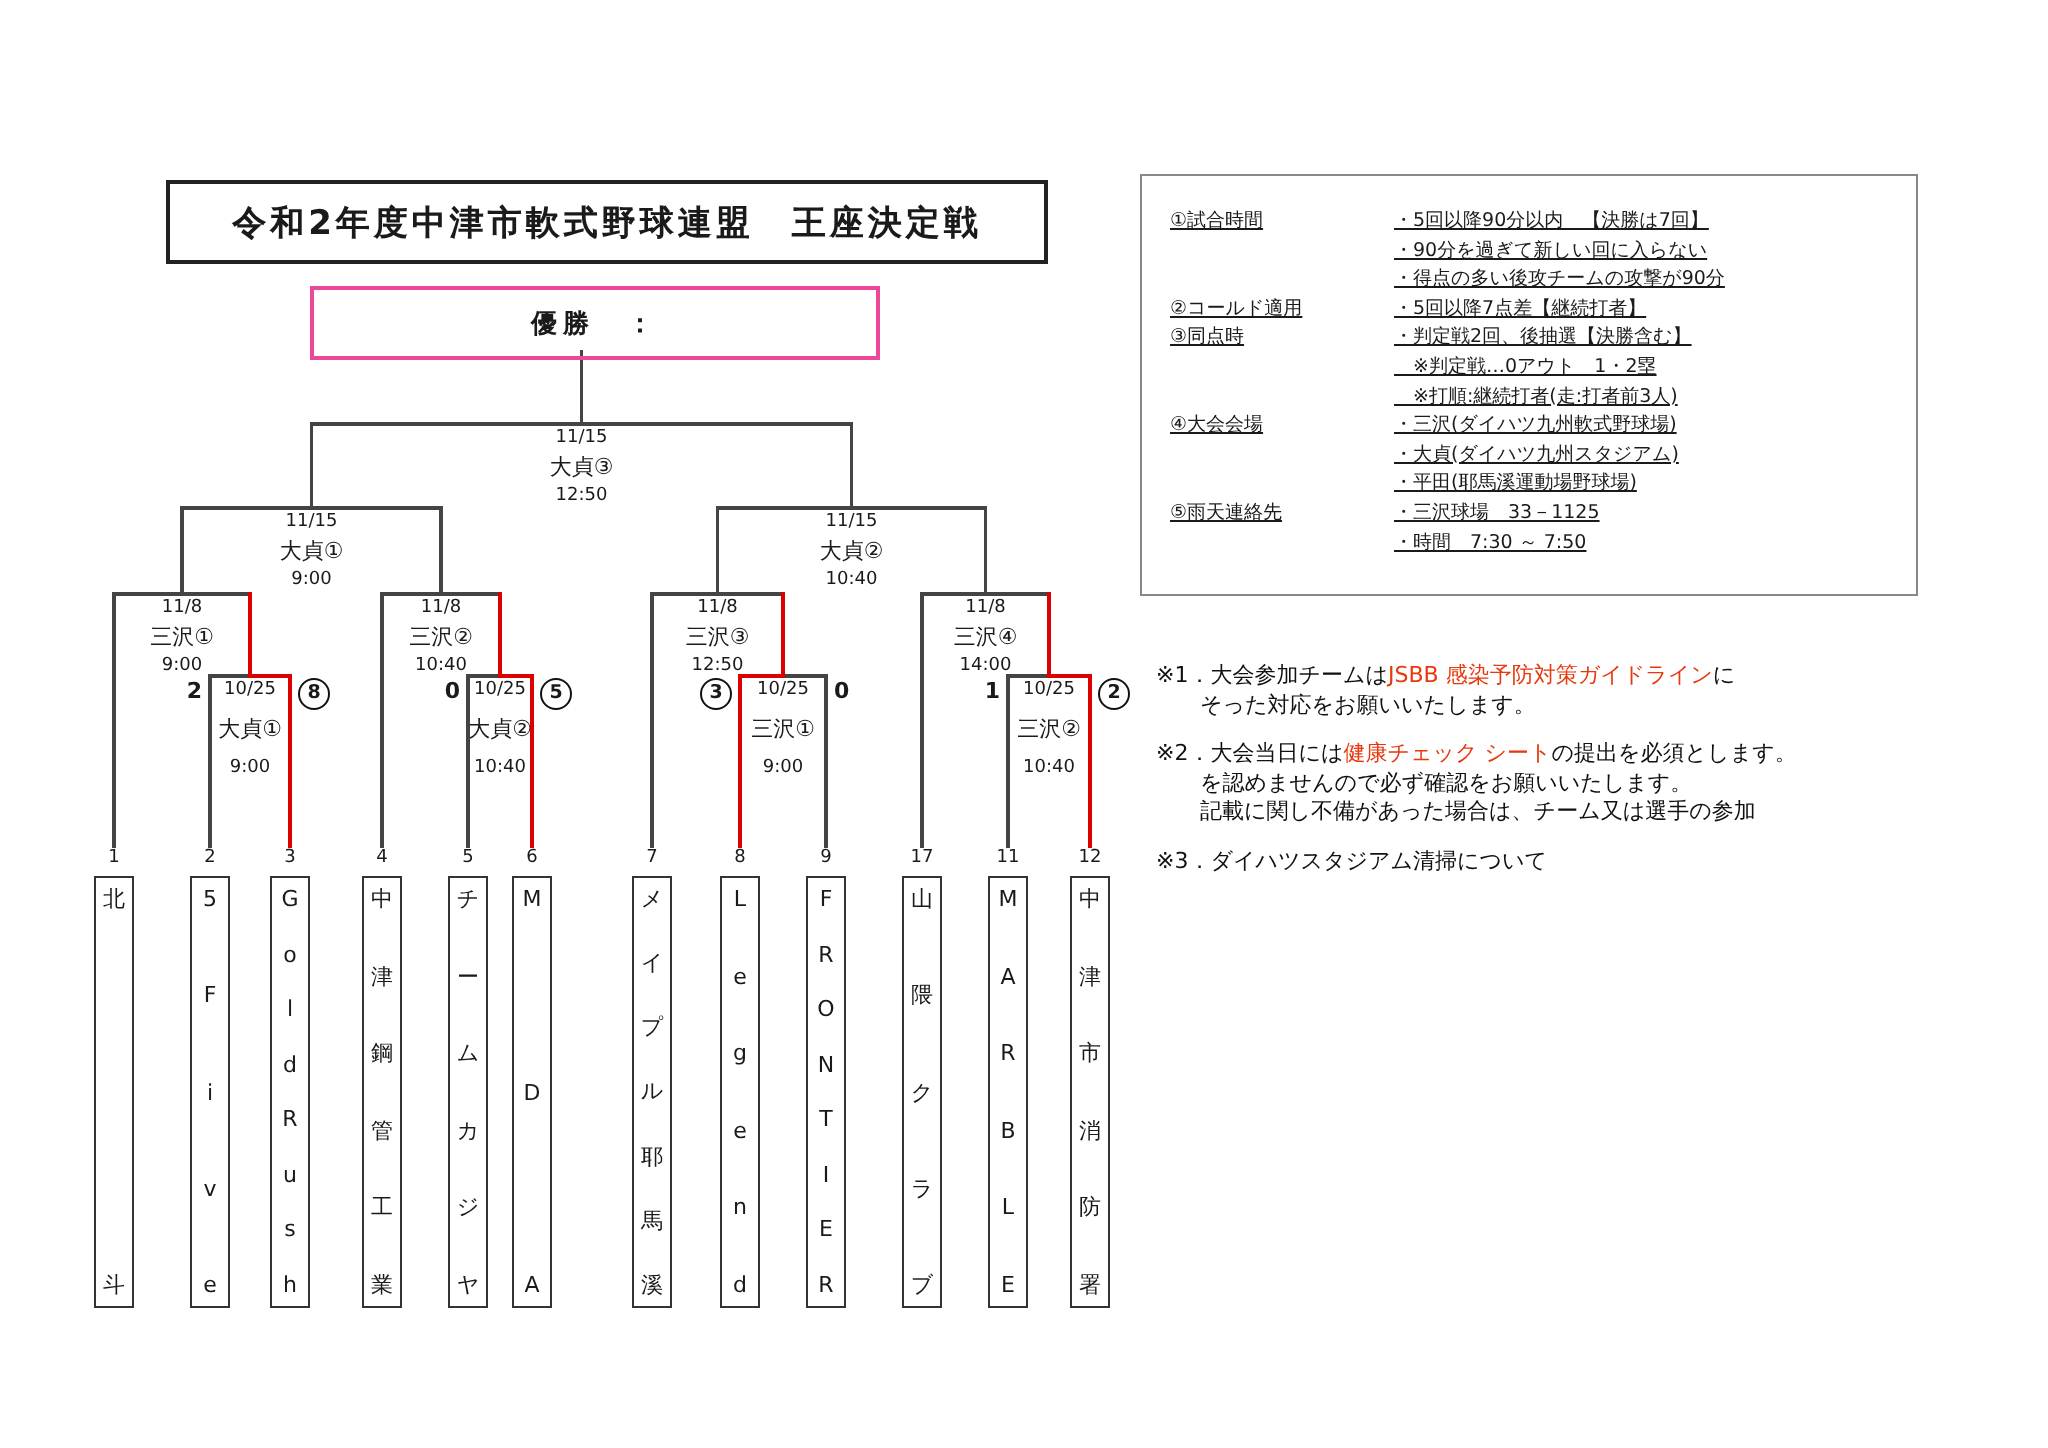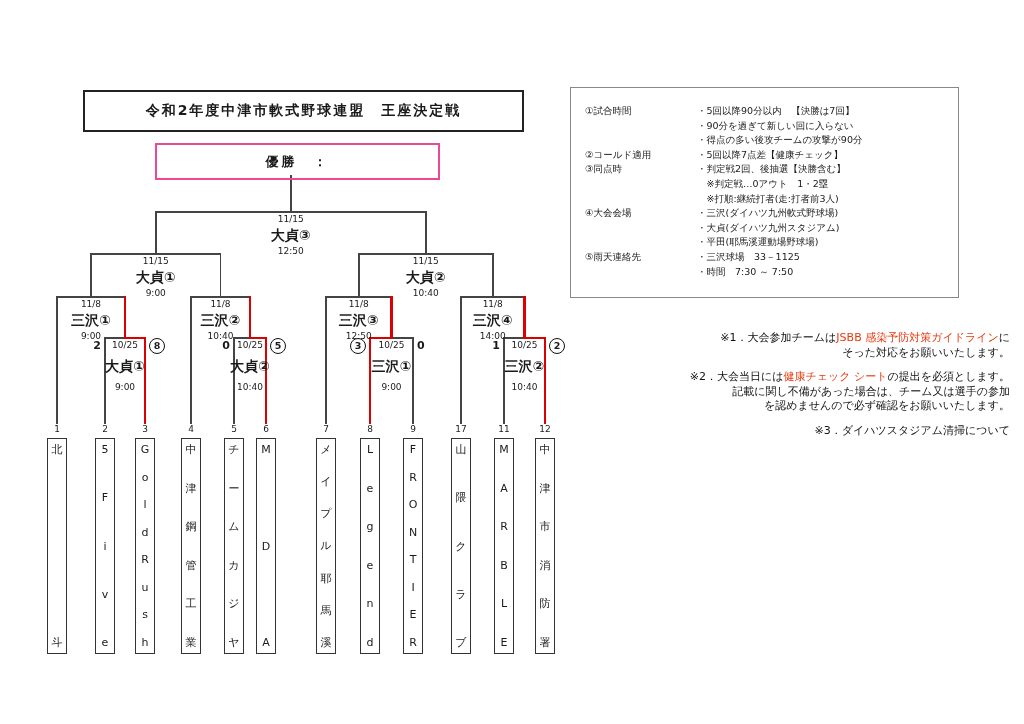--- a/index.html
+++ b/index.html
@@ -1,49 +1,49 @@
 <!DOCTYPE html>
 <html><head>
 <meta charset="utf-8">
 <style>
   html,body{margin:0;padding:0;background:#fff;}
   .page{position:relative;width:1024px;height:724px;background:#ffffff;
         font-family:"DejaVu Sans",sans-serif;color:#1a1a1a;overflow:hidden;}
   .abs{position:absolute;}
   .title-box{left:83px;top:90px;width:437px;height:38px;border:2px solid #222;
         display:flex;align-items:center;justify-content:center;
-        font-size:14px;font-weight:bold;letter-spacing:2px;}
+        font-size:17px;font-weight:bold;letter-spacing:2px;}
   .champ-box{left:155px;top:143px;width:281px;height:33px;border:2px solid #ec4899;
         display:flex;align-items:center;justify-content:center;
         font-size:13px;font-weight:bold;letter-spacing:3px;}
   .rules-box{left:570px;top:87px;width:389px;height:211px;border:1px solid #888;
         font-size:9.5px;line-height:14.6px;padding:16px 0 0 14px;box-sizing:border-box;}
-  .rule-row{display:flex;}
+  .rule-row{display:flex;text-decoration:underline;}
   .rule-label{width:112px;flex:0 0 112px;}
   .rule-lines{flex:1;}
   .rule-lines div{white-space:pre;}
   #bracket-svg{left:0;top:0;}
   .glabel{position:absolute;transform:translateX(-50%);text-align:center;line-height:1;white-space:nowrap;}
   .g-date{display:block;font-size:9px;}
-  .g-venue{display:block;font-size:14px;margin-top:4px;font-weight:bold;}
+  .g-venue{display:block;font-size:11px;margin-top:4px;}
   .g-time{display:block;font-size:9px;margin-top:5px;}
   .r1 .g-venue{margin-top:9px;}
   .r1 .g-time{margin-top:10px;}
   .score{position:absolute;top:338px;font-weight:bold;font-size:11px;line-height:16px;}
   .score.sl{text-align:right;}
   .score.sr{text-align:left;}
   .circled{display:inline-block;width:14px;height:14px;border:1.6px solid #111;border-radius:50%;
         line-height:14px;text-align:center;font-size:9.5px;}
   .team-num{position:absolute;top:423px;transform:translateX(-50%);font-size:9px;line-height:12px;}
   .team-box{position:absolute;top:438px;width:20px;height:216px;border:1.1px solid #333;
         box-sizing:border-box;display:flex;flex-direction:column;justify-content:space-between;
         align-items:center;padding:5px 0;font-size:11px;line-height:1;}
   .notes{left:578px;top:331px;width:432px;font-size:11px;line-height:1.32;color:#111;}
   .note{margin:0 0 10px 0;}
-  .note div{white-space:pre-wrap;text-align:right;}
+  .note div{white-space:pre-wrap;}
 </style>
 </head>
 <body>
 
 <div class="page">
   <svg id="bracket-svg" class="abs" width="1024" height="724" shape-rendering="crispEdges">
       <g>
         <line x1="57" y1="297" x2="57" y2="423" stroke="#444444" stroke-width="1.6" stroke-linecap="square"></line>
         <line x1="191" y1="297" x2="191" y2="423" stroke="#444444" stroke-width="1.6" stroke-linecap="square"></line>
         <line x1="326" y1="297" x2="326" y2="423" stroke="#444444" stroke-width="1.6" stroke-linecap="square"></line>
@@ -104,21 +104,21 @@
         <div class="rule-label">①試合時間</div>
         <div class="rule-lines">
           <div>・5回以降90分以内　【決勝は7回】</div>
           <div>・90分を過ぎて新しい回に入らない</div>
           <div>・得点の多い後攻チームの攻撃が90分</div>
         </div>
       </div>
       <div class="rule-row">
         <div class="rule-label">②コールド適用</div>
         <div class="rule-lines">
-          <div>・5回以降7点差【健康チェック】</div>
+          <div>・5回以降7点差【継続打者】</div>
         </div>
       </div>
       <div class="rule-row">
         <div class="rule-label">③同点時</div>
         <div class="rule-lines">
           <div>・判定戦2回、後抽選【決勝含む】</div>
           <div>　※判定戦…0アウト　1・2塁</div>
           <div>　※打順:継続打者(走:打者前3人)</div>
         </div>
       </div>
@@ -139,22 +139,22 @@
       </div>
     </div>
 
   <div class="abs notes" id="notes">
       <div class="note">
         <div><span>※1．大会参加チームは</span><span style="color: rgb(232, 56, 13);">JSBB 感染予防対策ガイドライン</span><span>に</span></div>
         <div><span>　　そった対応をお願いいたします。</span></div>
       </div>
       <div class="note">
         <div><span>※2．大会当日には</span><span style="color: rgb(232, 56, 13);">健康チェック シート</span><span>の提出を必須とします。</span></div>
+        <div><span>　　を認めませんので必ず確認をお願いいたします。</span></div>
         <div><span>　　記載に関し不備があった場合は、チーム又は選手の参加</span></div>
-        <div><span>　　を認めませんので必ず確認をお願いいたします。</span></div>
       </div>
       <div class="note">
         <div><span>※3．ダイハツスタジアム清掃について</span></div>
       </div>
     </div>
 
   <div id="games">
       <div class="glabel " style="left: 290.75px; top: 215px;">
         <span class="g-date">11/15</span>
         <span class="g-venue">大貞③</span>

